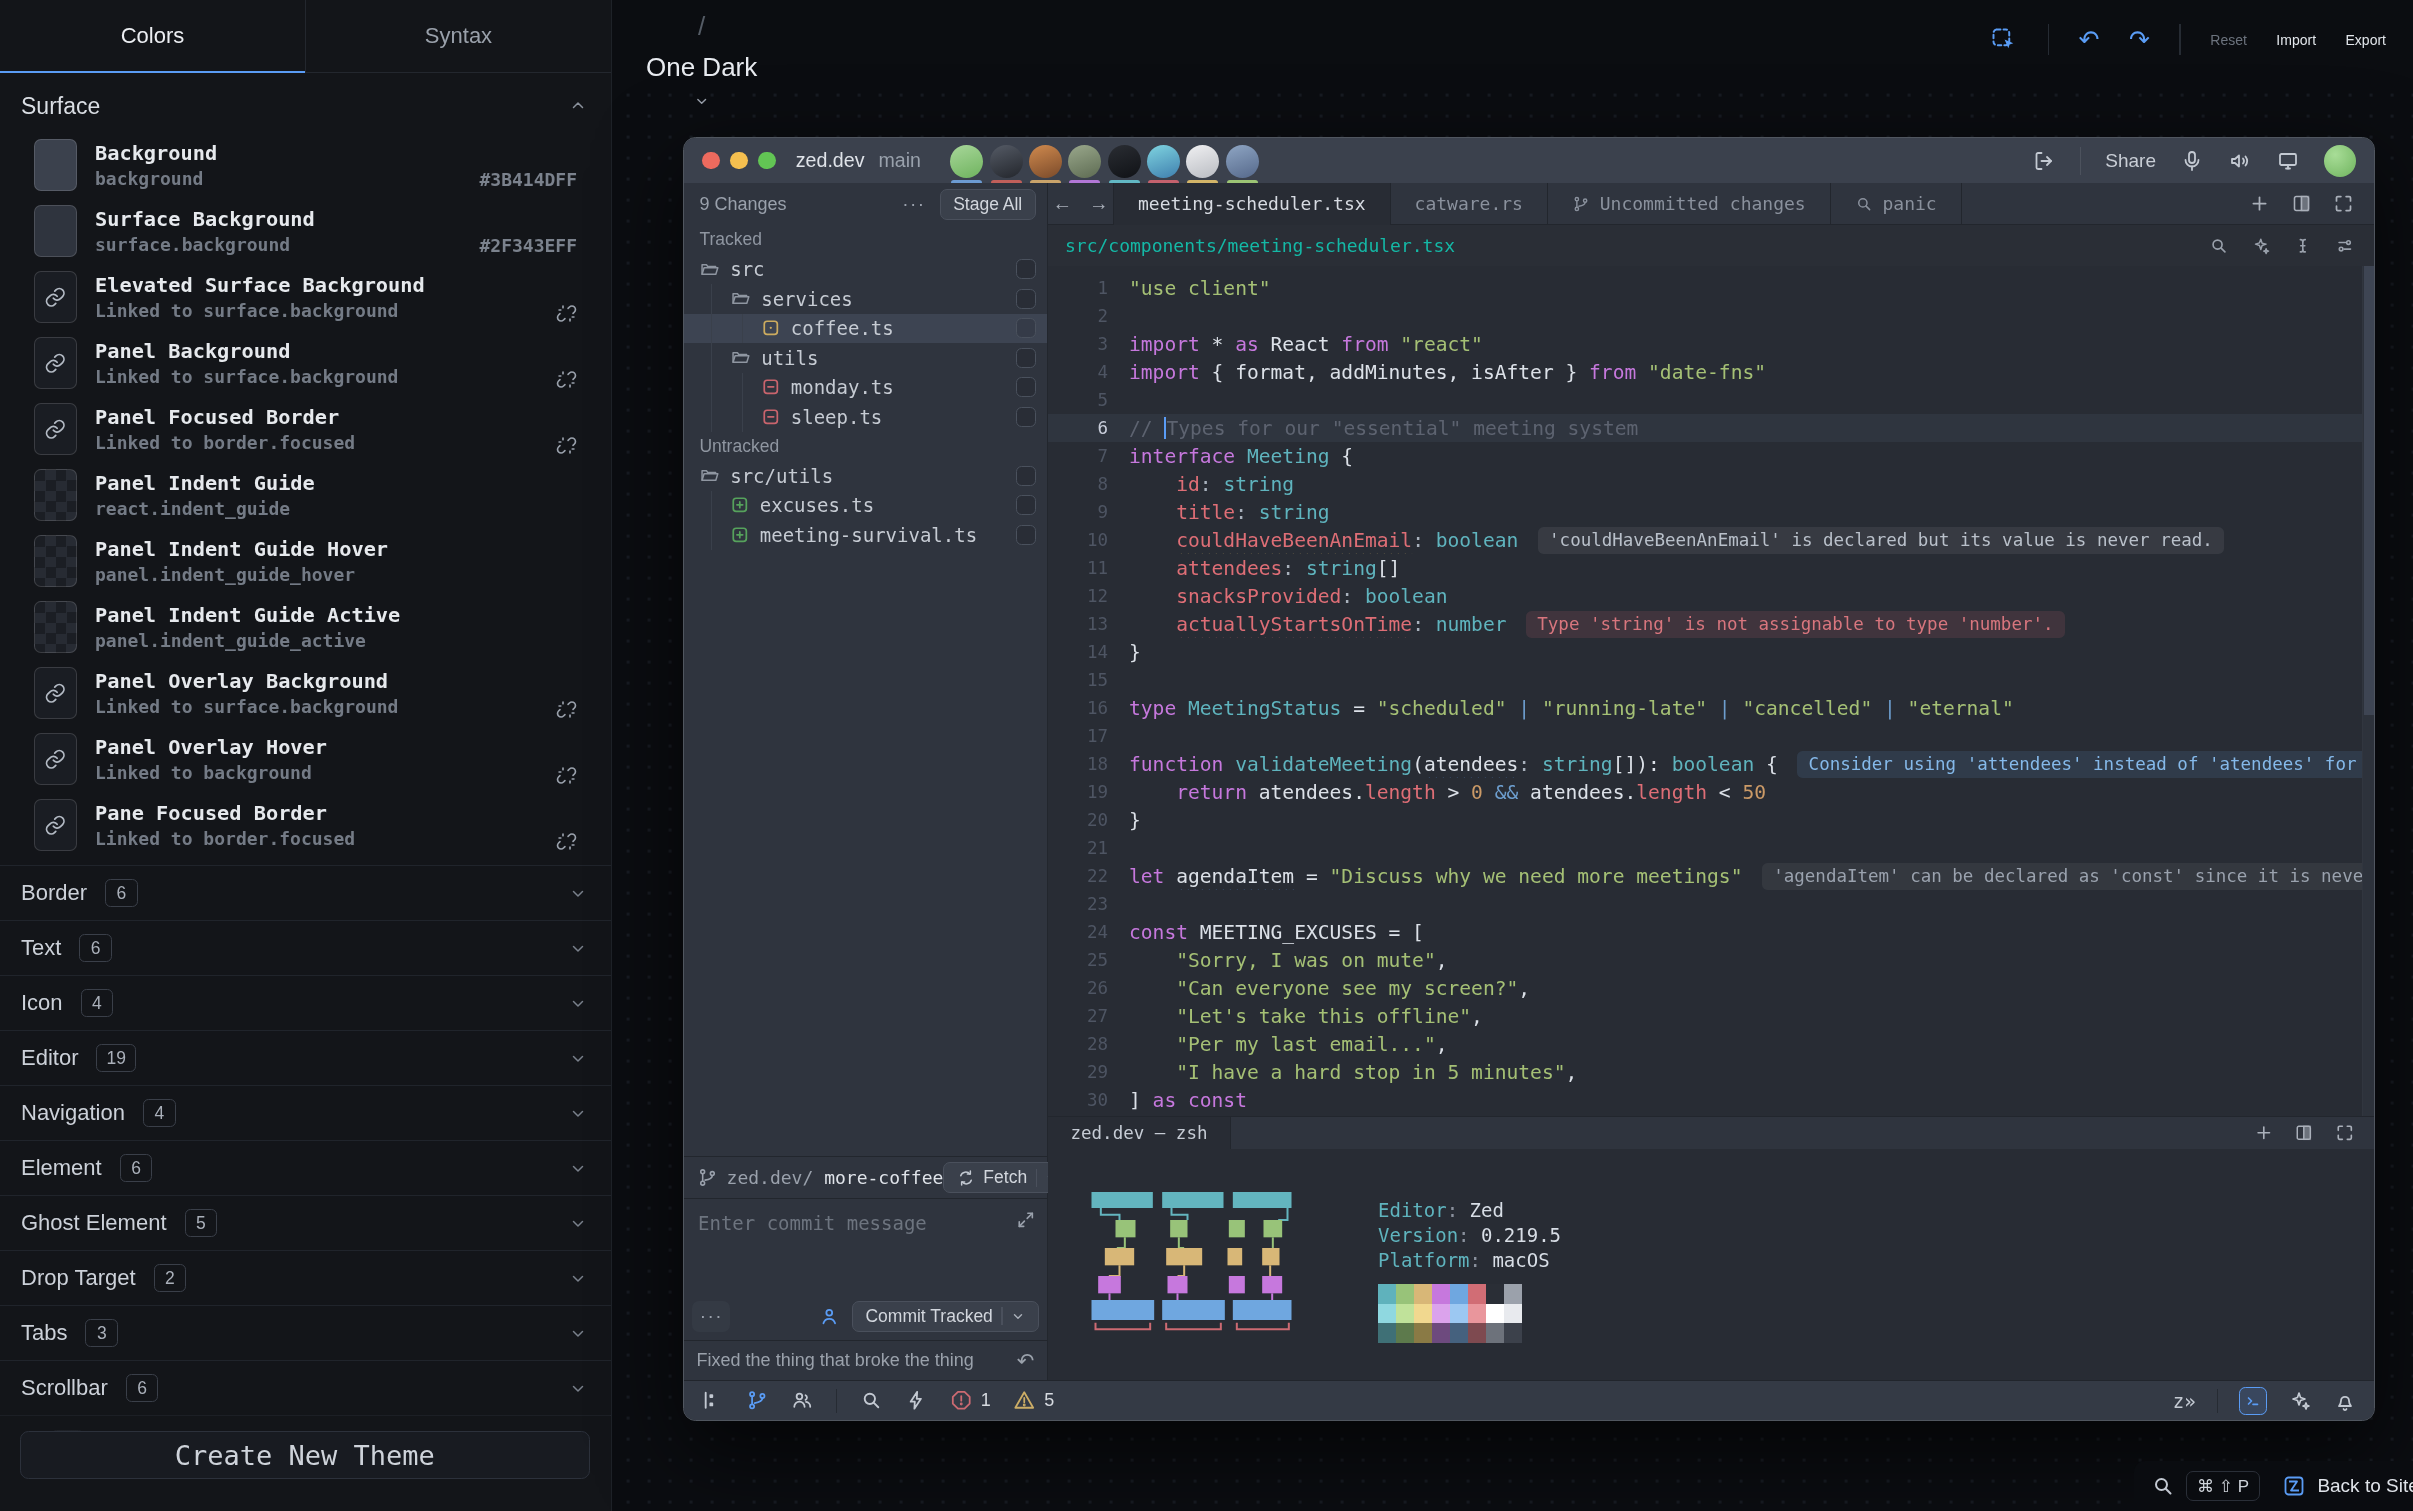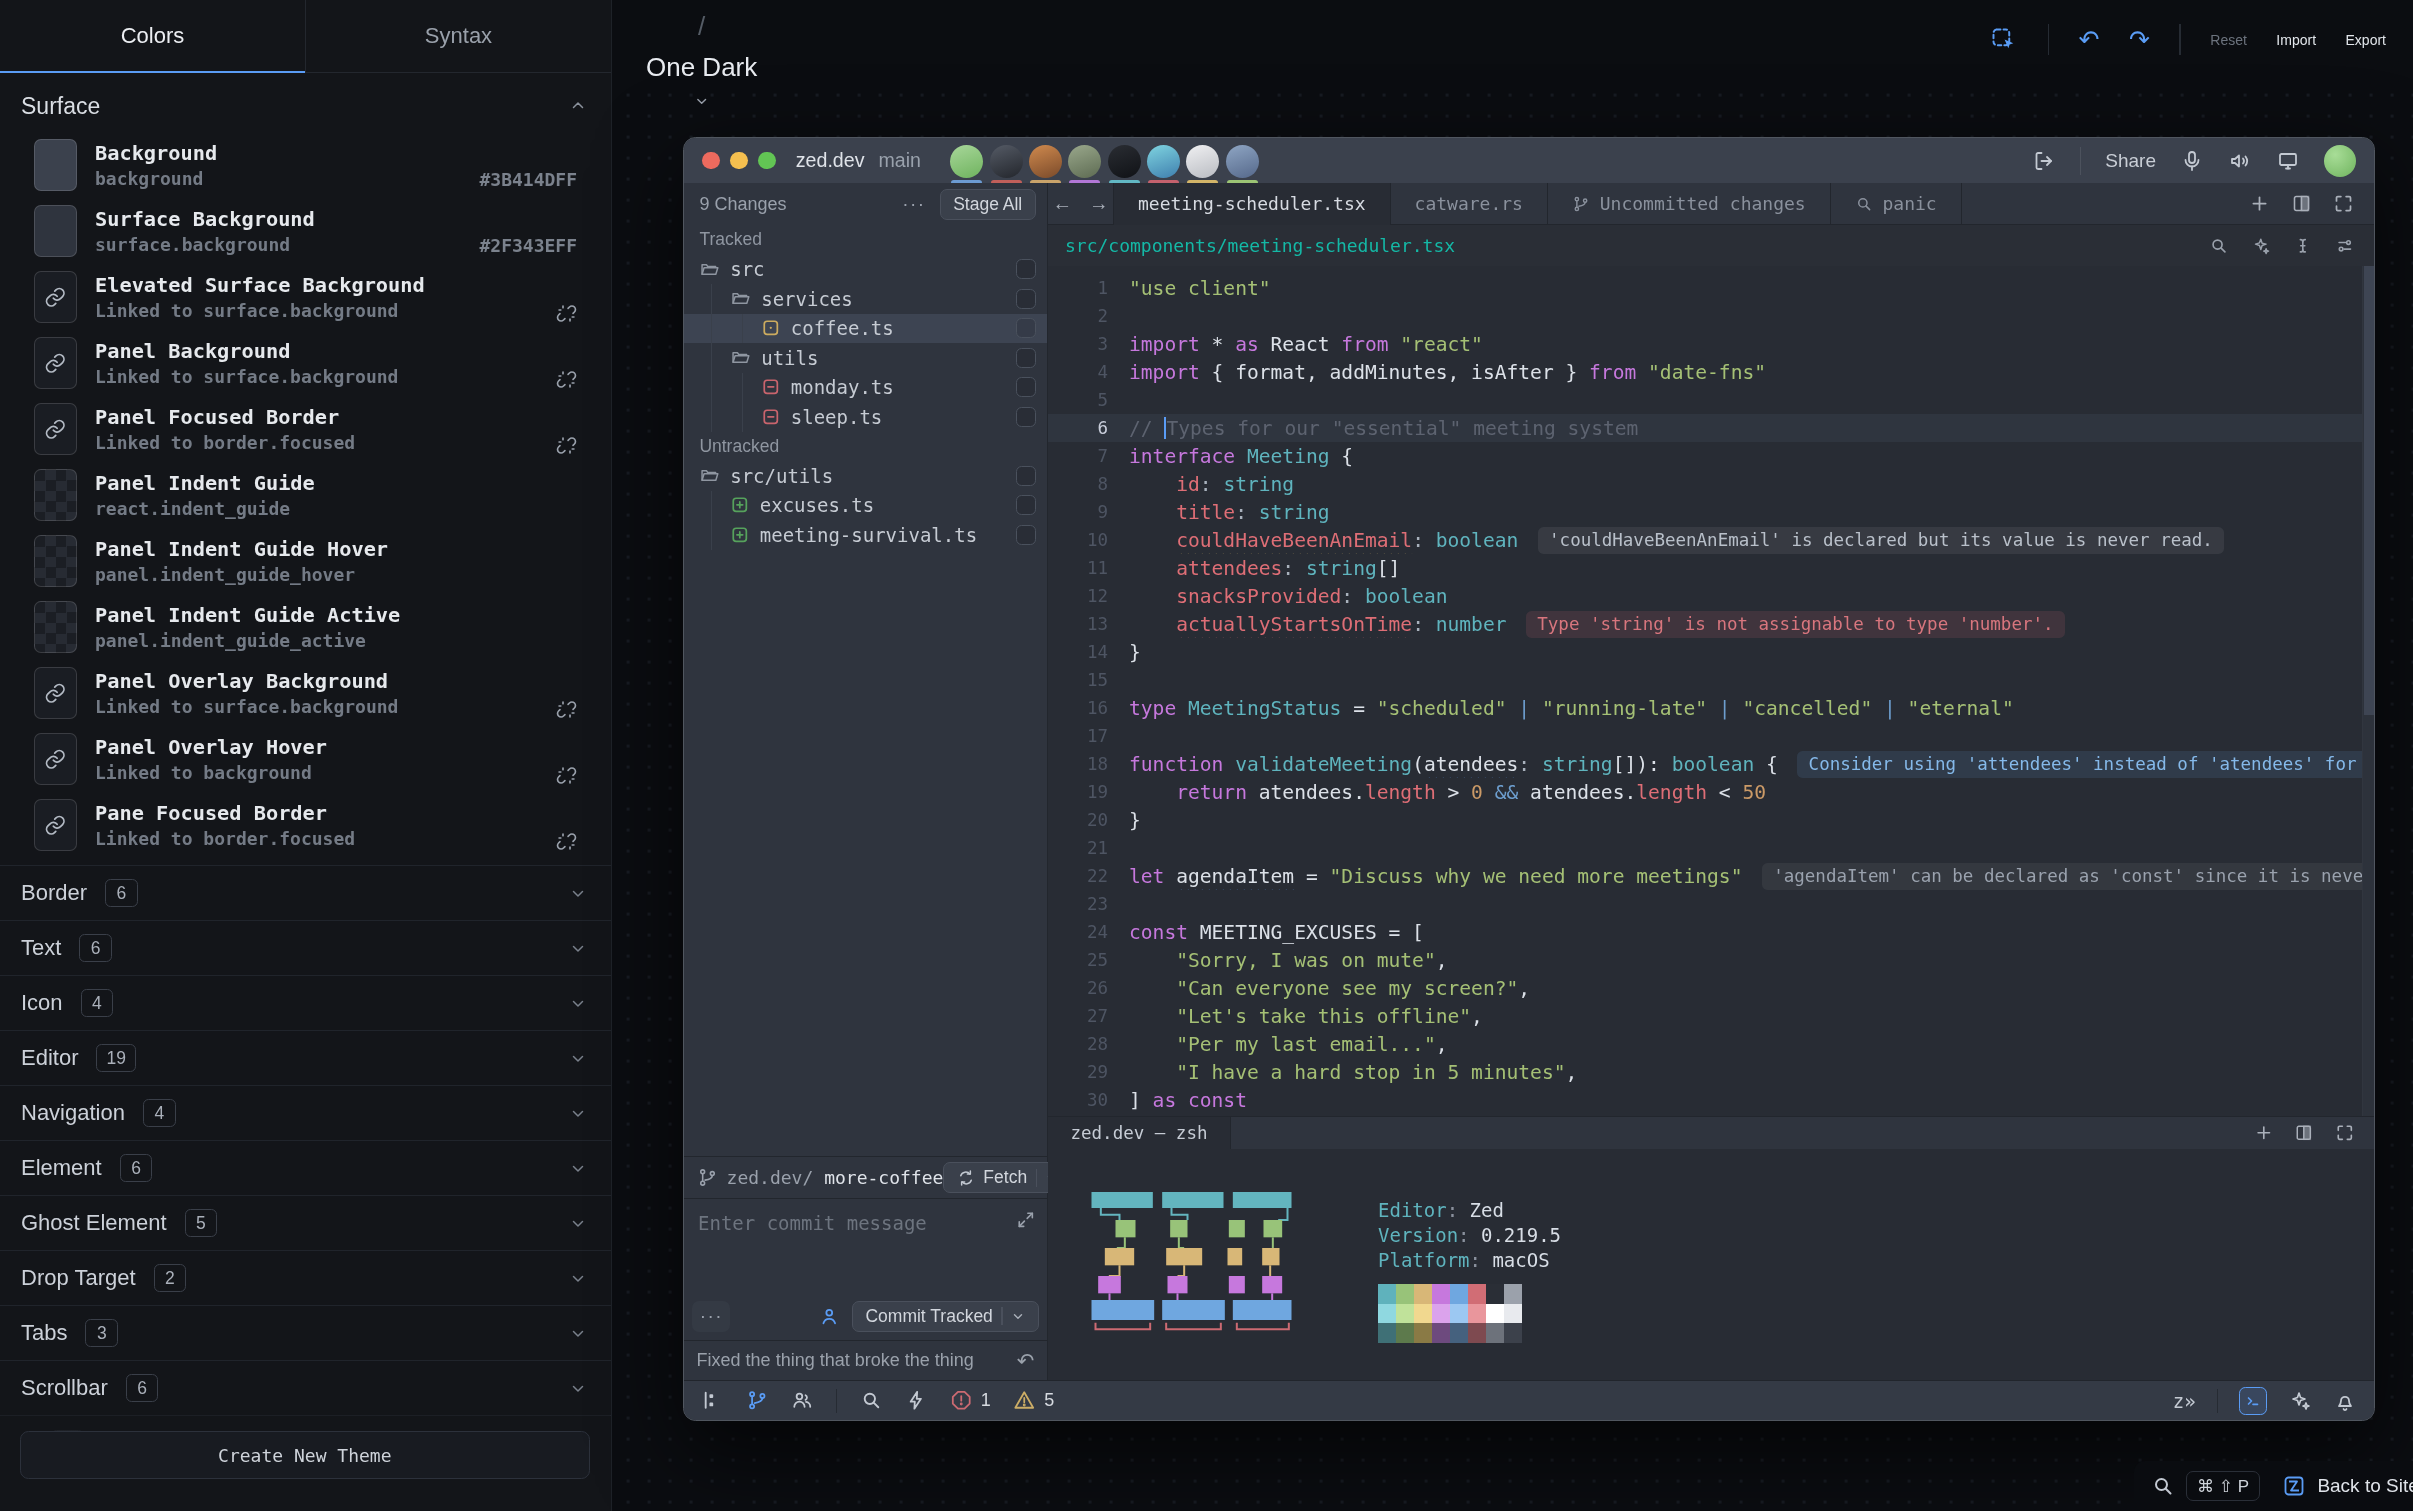--- a/index.html
+++ b/index.html
@@ -34,21 +34,21 @@
   .sb-sec{height:55px;border-top:1.4px solid #20242b;display:flex;align-items:center;padding:0 24px 0 21px;box-sizing:border-box;}
   .sb-sec .lbl{font-size:22px;color:#ccd1d9;}
   .cnt{margin-left:18px;min-width:12.6px;padding:2.8px 9px;border:1.4px solid #3a3f49;border-radius:5.6px;
     font-size:17.5px;color:#aab0ba;text-align:center;}
   .sb-sec .sp{flex:1;}
   .sb-partial{height:31px;border-top:1.4px solid #20242b;overflow:hidden;}
   .sb-partial .cnt{margin-left:51px;margin-top:14px;display:inline-block;height:35px;}
   .sb-footer{position:absolute;left:0;right:1.4px;bottom:0;padding:28px 19.6px 32px;
     background:linear-gradient(180deg, rgba(19,21,25,0), #131519 35%);}
   .create-btn{height:46px;border:1.4px solid #2c313b;border-radius:8.4px;background:#181b21;color:#ced3da;
-    font-size:18px;display:flex;align-items:center;justify-content:center;font-family:"DejaVu Sans Mono",monospace;}
+    font-size:27px;display:flex;align-items:center;justify-content:center;font-family:"DejaVu Sans Mono",monospace;}
 
   
   #topbar{position:absolute;left:612px;top:0;width:1802px;height:79px;display:flex;align-items:center;
     padding:0 28px 0 34px;box-sizing:border-box;background:#0b0d11;}
   .tb-bc{display:flex;align-items:center;font-size:26px;gap:9.8px;flex-direction:column;}
   .tb-dim{color:#868d98;} .tb-sep{color:#555c66;} .tb-cur{color:#e8ebf0;}
   .tb-right{margin-left:auto;display:flex;align-items:center;gap:29.5px;}
   .v-div{width:1.4px;height:31px;background:#262b33;}
   .tb-txt{font-size:14px;}
   .tb-reset{color:#6c737e;} .tb-io{color:#e2e6eb;}

